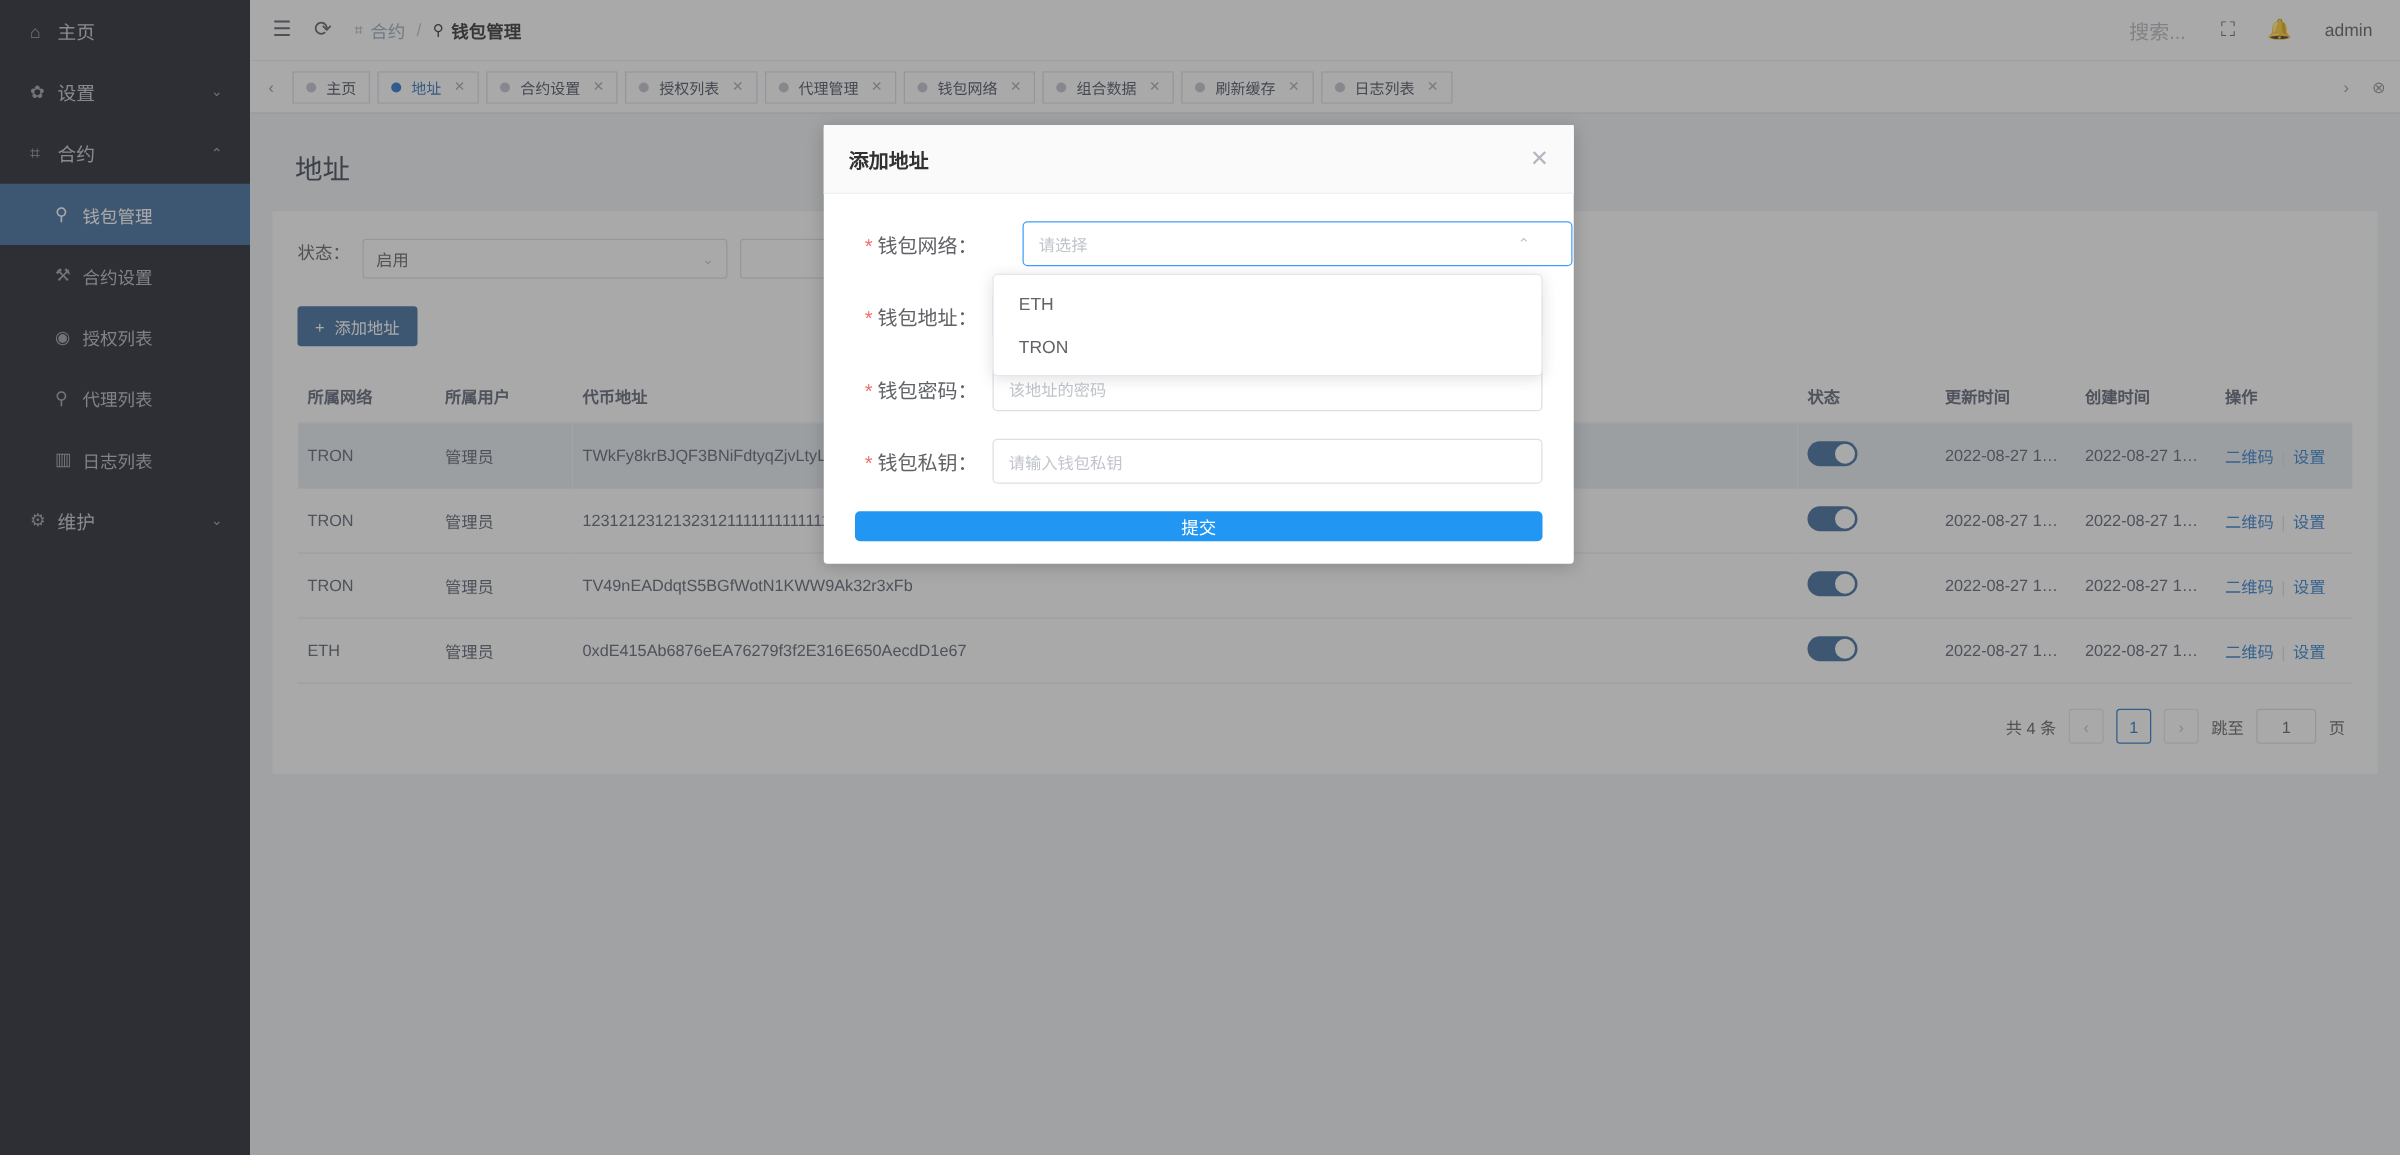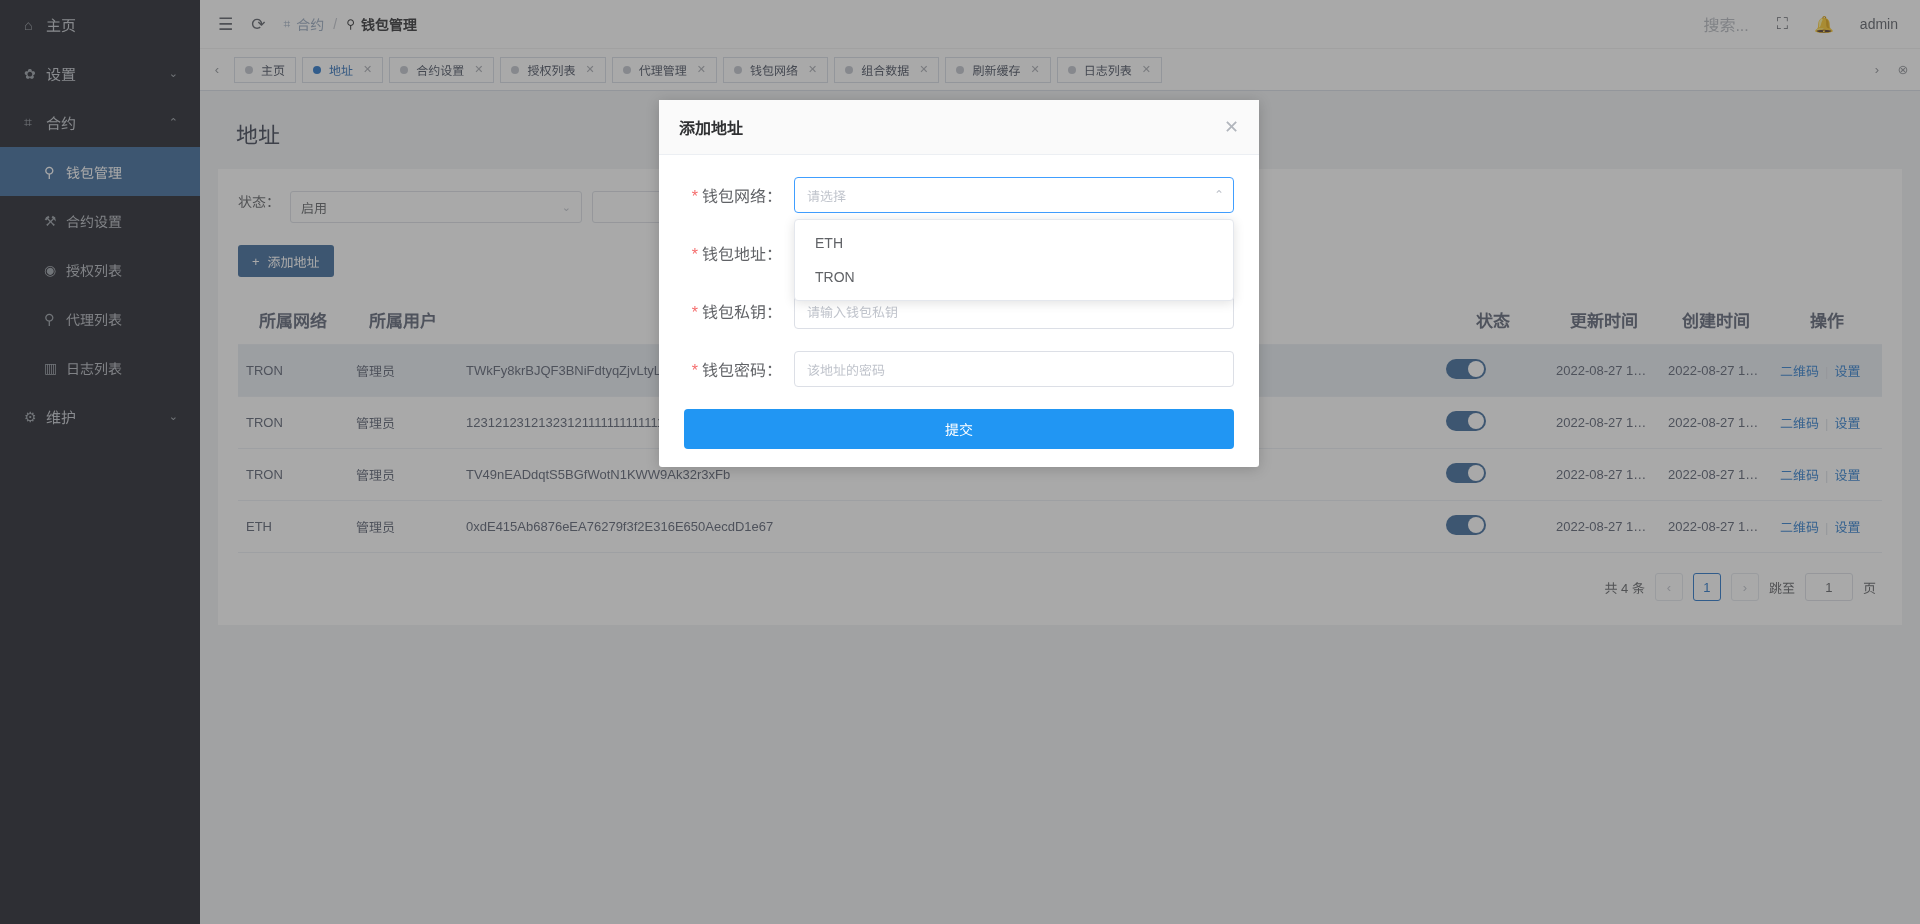--- a/index.html
+++ b/index.html
@@ -86,21 +86,21 @@
   }
 
   .add-btn {
     margin-top: 12px; height: 32px; background: #3b6899; color: #fff; font-size: 13px;
     display: inline-flex; align-items: center; padding: 0 14px; border-radius: 3px; cursor: pointer;
   }
   .add-btn .plus { margin-right: 8px; font-size: 13px; }
 
   table.grid { width: 100%; border-collapse: collapse; margin-top: 18px; table-layout: fixed; }
   table.grid th {
-    text-align: center; font-size: 17px; color: #5c6375; font-weight: bold;
+    text-align: left; font-size: 13px; color: #5c6375; font-weight: bold;
     padding: 12px 8px; border-bottom: 1px solid #ebeef5; white-space: nowrap;
   }
   table.grid td {
     font-size: 13px; color: #5a6172; padding: 14px 8px; border-bottom: 1px solid #ebeef5;
     vertical-align: middle; overflow: hidden; text-overflow: ellipsis; white-space: nowrap;
   }
   table.grid tr.rowhl td { background: #e8edf3; }
   .addr-cell { font-size: 12.5px; }
   .time-cell { line-height: 17px; white-space: normal; }
   .ops a { color: #2f7fd0; text-decoration: none; cursor: pointer; }
@@ -131,30 +131,30 @@
   .modal-body { padding: 22px 25px 18px 25px; }
   .frow { display: flex; align-items: center; margin-bottom: 22px; position: relative; }
   .flabel { width: 110px; text-align: right; padding-right: 12px; font-size: 16px; color: #606266; white-space: nowrap; }
   .flabel .req { color: #f56c6c; margin-right: 4px; }
   .fctrl { flex: 1; position: relative; }
   .finput {
     width: 100%; height: 36px; border: 1px solid #dcdfe6; border-radius: 4px;
     font-size: 13px; color: #c0c4cc; padding: 0 30px 0 12px; background: #fff;
     display: flex; align-items: center;
   }
-  .finput.focus { border-color: #409eff; }
+  .finput.focus { border-color: #409eff; margin-left: 24px; }
   .fcaret { position: absolute; right: 10px; top: 50%; transform: translateY(-50%); color: #c0c4cc; font-size: 12px; }
   .dropdown {
     position: absolute; left: 0; top: 42px; width: 100%; background: #fff;
     border: 1px solid #e4e7ed; border-radius: 4px; box-shadow: 0 2px 12px rgba(0,0,0,0.12);
     padding: 6px 0; z-index: 70;
   }
   .dd-item { height: 34px; display: flex; align-items: center; padding: 0 20px; font-size: 14px; color: #606266; cursor: pointer; }
   .submit {
-    width: 100%; height: 40px; background: #2196f3; color: #fff; border-radius: 4px;
+    width: 100%; height: 24px; background: #2196f3; color: #fff; border-radius: 4px;
     display: flex; align-items: center; justify-content: center; font-size: 14px; cursor: pointer;
     margin-top: 4px;
   }
 </style>
 </head>
 <body>
 
 <div id="app">
 
   <div class="sidebar">
@@ -394,29 +394,29 @@
               </div>
             </div>
           </div>
           <div class="frow">
             <div class="flabel"><span class="req">*</span><span>钱包地址：</span></div>
             <div class="fctrl">
               <div class="finput"></div>
             </div>
           </div>
           <div class="frow">
+            <div class="flabel"><span class="req">*</span><span>钱包密码：</span></div>
+            <div class="fctrl">
+              <div class="finput">该地址的密码</div>
+            </div>
+          </div>
+          <div class="frow">
             <div class="flabel"><span class="req">*</span><span>钱包私钥：</span></div>
             <div class="fctrl">
               <div class="finput">请输入钱包私钥</div>
             </div>
           </div>
-          <div class="frow">
-            <div class="flabel"><span class="req">*</span><span>钱包密码：</span></div>
-            <div class="fctrl">
-              <div class="finput">该地址的密码</div>
-            </div>
-          </div>
         </div>
       <div class="submit">提交</div>
     </div>
   </div>
 
 </div>
 
 </body></html>

